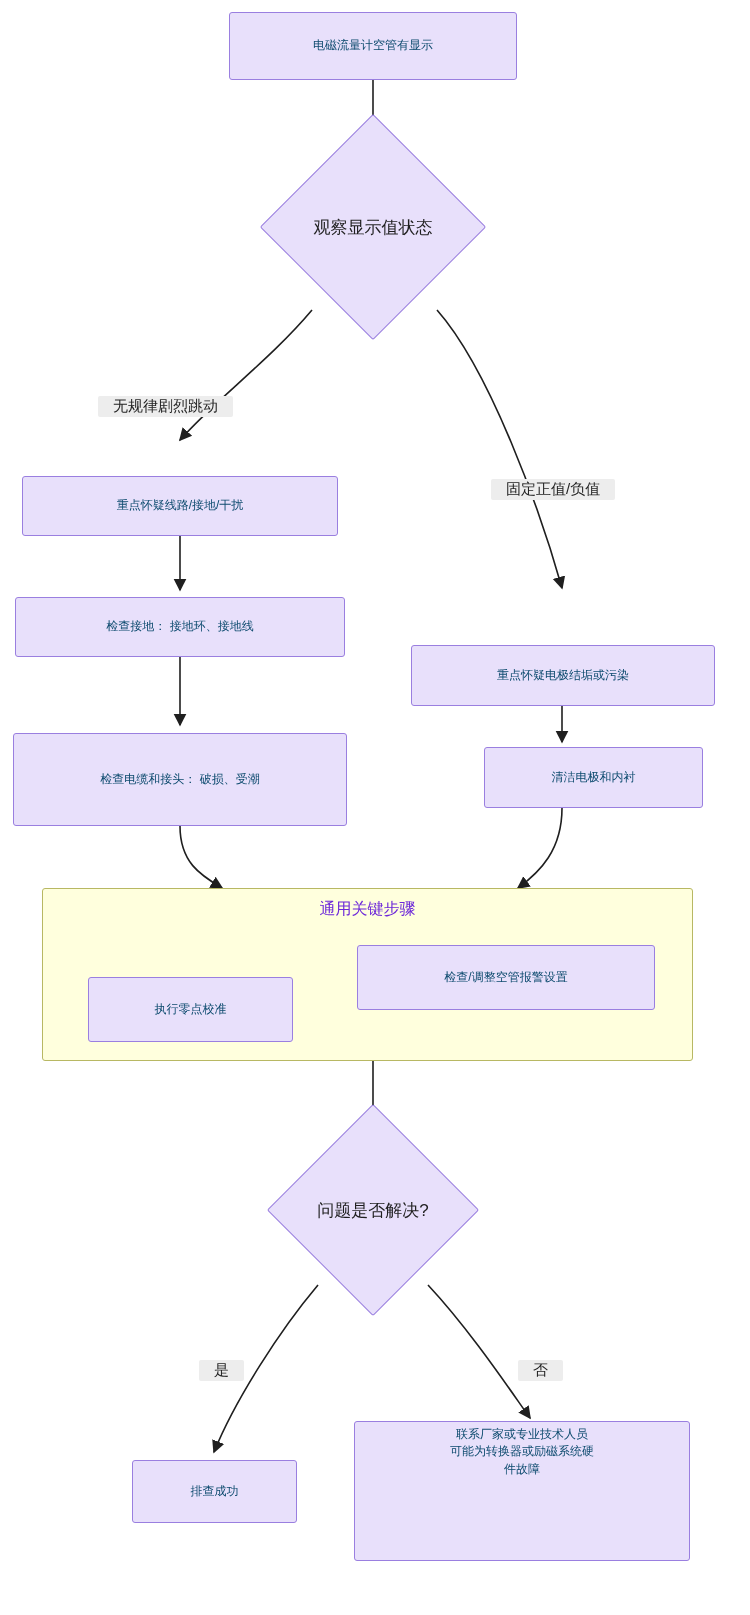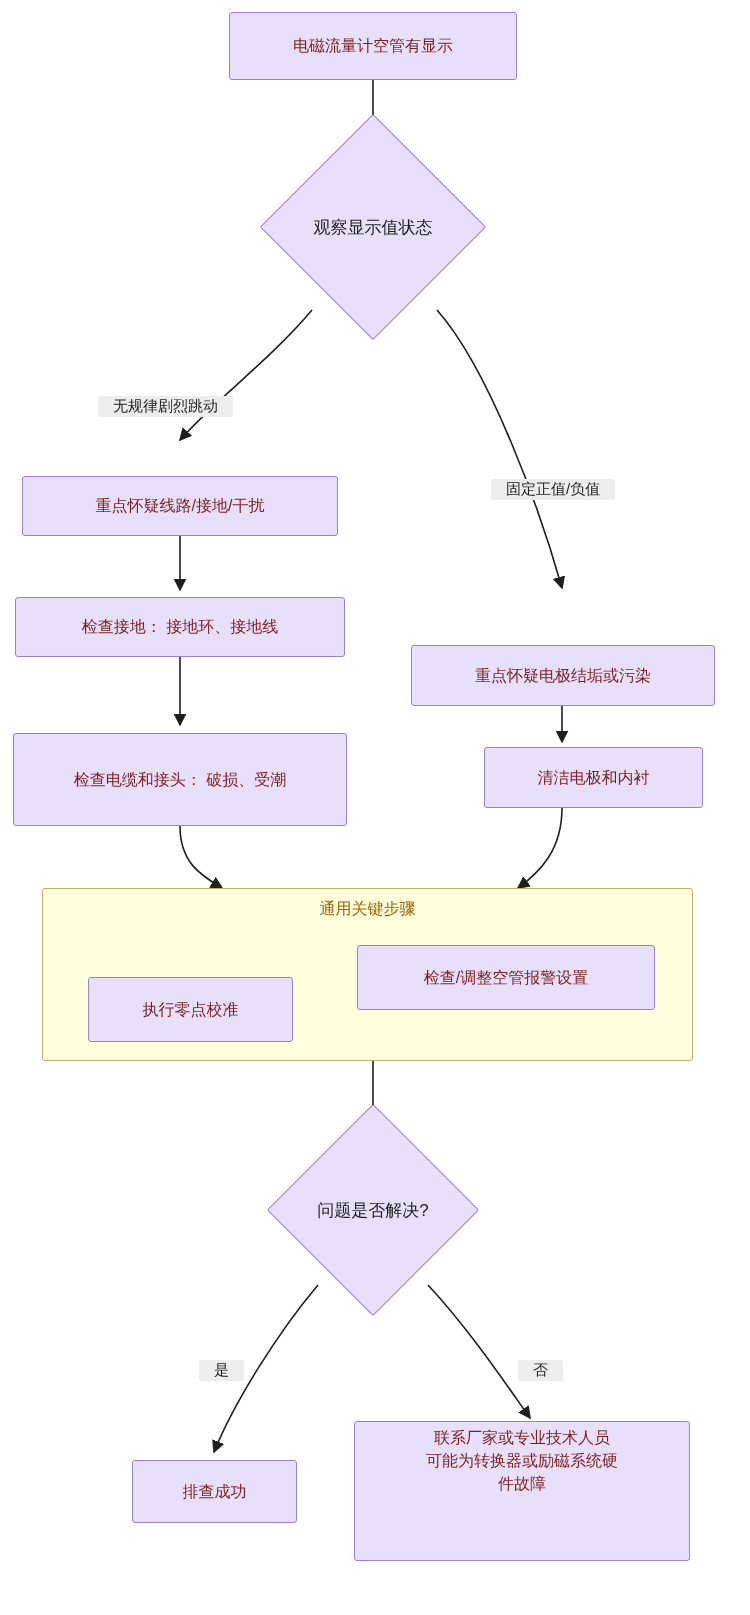--- a/index.html
+++ b/index.html
@@ -25,22 +25,22 @@
     height: 1615px;
     pointer-events: none;
   }
   .node {
     position: absolute;
     box-sizing: border-box;
     display: flex;
     align-items: center;
     justify-content: center;
     text-align: center;
-    color: #7f1d1d;
-    font-size: 16px;
+    color: #0c4a6e;
+    font-size: 12px;
     line-height: 1.45;
     background: #e8e0fb;
     border: 1px solid #9a7fe0;
     border-radius: 3px;
     padding: 4px 10px;
   }
   .diamond-wrap {
     position: absolute;
   }
   .diamond-shape {
@@ -76,21 +76,21 @@
     border: 1px solid #b8b863;
     border-radius: 3px;
   }
   .group-title {
     position: absolute;
     left: 0;
     top: 10px;
     width: 100%;
     text-align: center;
     font-size: 16px;
-    color: #a16207;
+    color: #6d28d9;
   }
   .edge-label {
     position: absolute;
     background: #ededed;
     color: #1f1f1f;
     font-size: 15px;
     padding: 1px 15px;
     white-space: nowrap;
     border-radius: 2px;
   }

